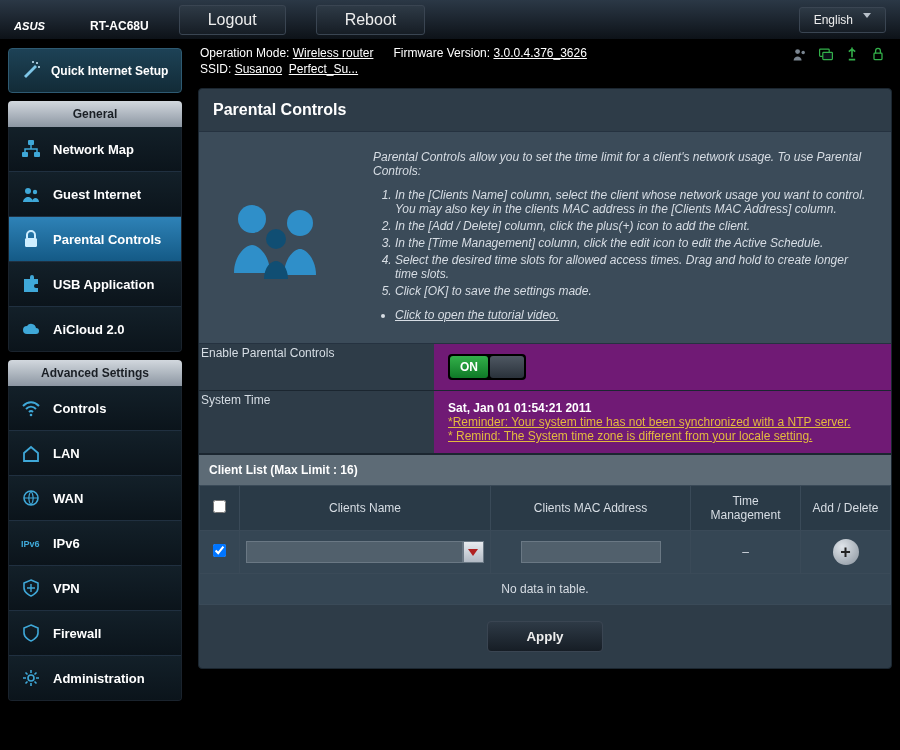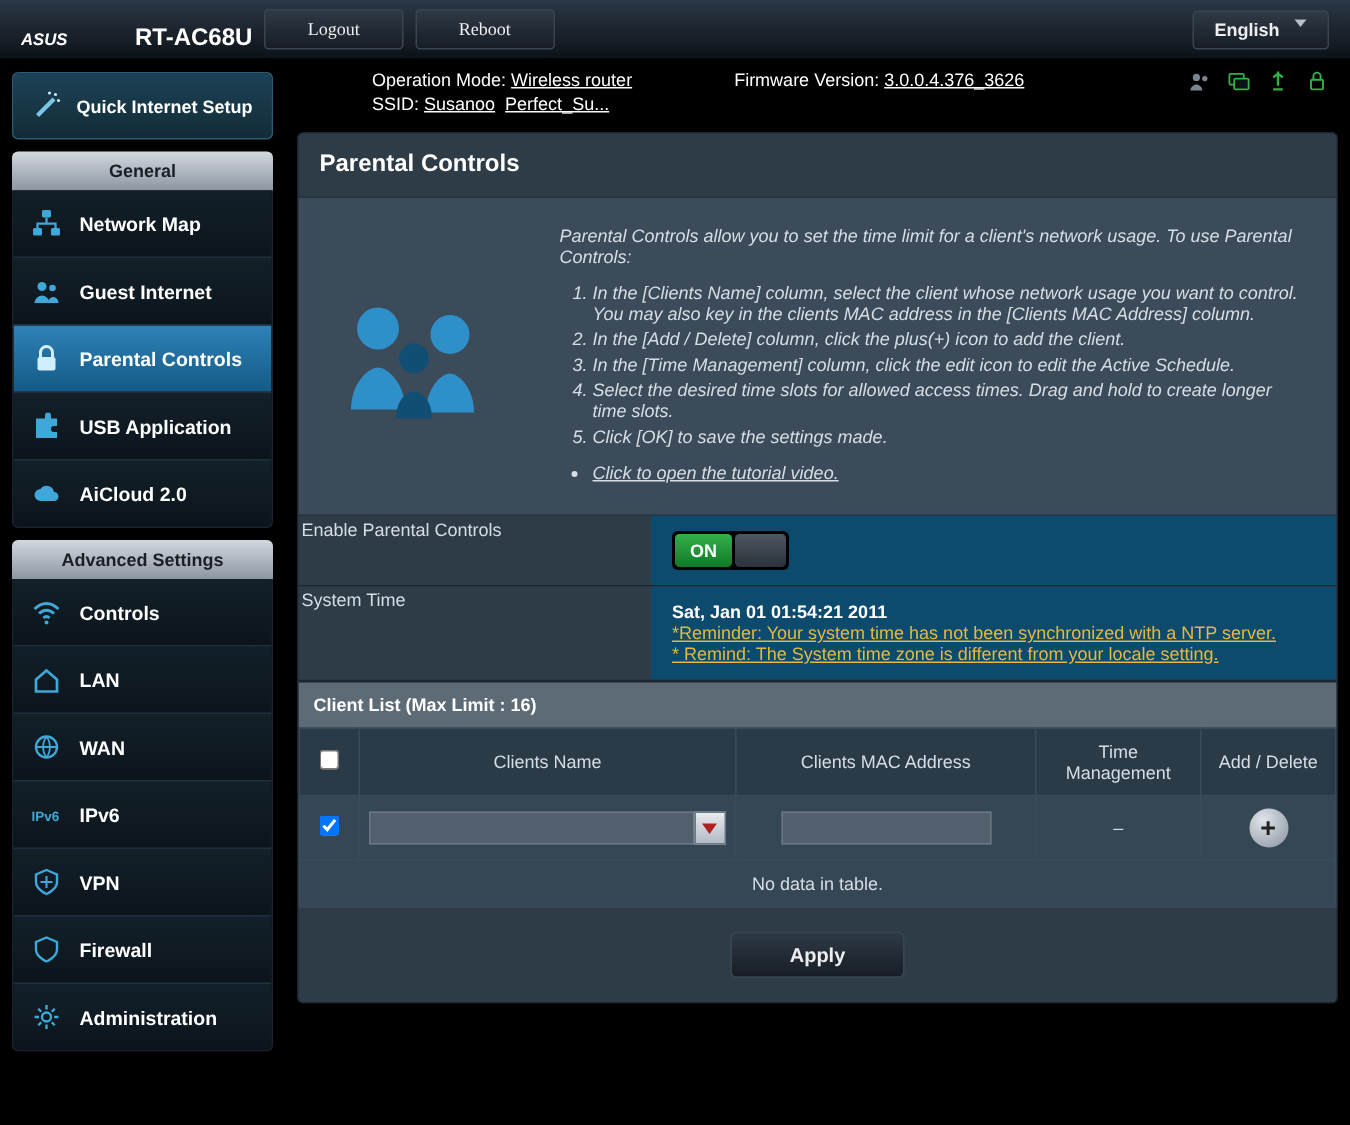--- a/index.html
+++ b/index.html
@@ -2,33 +2,33 @@
 <html><head>
 <meta charset="utf-8">
 <style>
 * { margin:0; padding:0; box-sizing:border-box; font-family:Arial,Helvetica,sans-serif; }
 body { background:#000; color:#ccc; font-size:12px; width:900px; height:750px; overflow:hidden; }
 
 
 .topbar { display:flex; align-items:center; height:40px; padding:0 14px; background:linear-gradient(#2b3846,#0d1218); border-bottom:1px solid #000; }
 .brand { color:#fff; font-size:18px; font-weight:bold; display:flex; align-items:center; gap:10px;margin-top:12px; }
 .brand svg { height:18px; }
-.model { color:#fff; font-size:16px; font-weight:bold; margin-left:4px; }
-.tbtn { margin-left:8px; background:linear-gradient(#2e3a46,#161d25); color:#eee; border:1px solid #3a4552; border-radius:3px; padding:5px 28px; font-size:12px; cursor:pointer;font-family:Liberation Serif, serif; }
-.lang { margin-left:auto; display:flex; align-items:flex-start; gap:10px; background:linear-gradient(#2e3a46,#161d25); color:#eee; border:1px solid #3a4552; border-radius:3px; padding:5px 14px; font-size:12px; cursor:pointer;font-weight:bold; }
+.model { color:#fff; font-size:12px; font-weight:bold; margin-left:4px; }
+.tbtn { margin-left:30px; background:linear-gradient(#2e3a46,#161d25); color:#eee; border:1px solid #3a4552; border-radius:3px; padding:5px 28px; font-size:16px; cursor:pointer; }
+.lang { margin-left:auto; display:flex; align-items:flex-start; gap:10px; background:linear-gradient(#2e3a46,#161d25); color:#eee; border:1px solid #3a4552; border-radius:3px; padding:5px 14px; font-size:12px; cursor:pointer; }
 .tri-down { display:inline-block; width:0; height:0; border-left:4px solid transparent; border-right:4px solid transparent; border-top:5px solid #b8c0c9; }
 
 
 .wrap { display:flex; height:710px; }
 .sidebar { width:190px; padding:8px; background:#000; display:flex; flex-direction:column; gap:8px; }
 .main { flex:1; background:#000; padding:0 8px 8px 8px; overflow:auto; }
 
 
 .infoline { padding:6px 2px 4px 2px; color:#fff; font-size:12px; display:flex; flex-wrap:wrap; column-gap:20px; row-gap:2px; position:relative; }
-.infoline .lbl { color:#fff;margin-left:48px; }
+.infoline .lbl { color:#fff; }
 .infoline a { color:#fff; text-decoration:underline; cursor:pointer; }
 .status-icons { position:absolute; right:6px; top:6px; display:flex; gap:10px; }
 .st-icon { width:16px; height:16px; }
 
 
 .qis { background:linear-gradient(#1d4256,#122b37); border:1px solid #2e5a72; border-radius:4px; padding:10px 12px; color:#fff; font-weight:bold; display:flex; align-items:center; gap:10px; cursor:pointer; line-height:1.2; }
 .section-head { background:linear-gradient(#d2d8de,#8c96a2); color:#1a1f25; font-weight:bold; text-align:center; padding:6px 0; border-radius:4px 4px 0 0; }
 .menu { background:#0b1117; border-left:1px solid #1a232d; border-right:1px solid #1a232d; border-bottom:1px solid #1a232d; border-radius:0 0 4px 4px; overflow:hidden; }
 .menu .item { display:flex; align-items:center; gap:12px; padding:12px 12px; color:#fff; font-weight:bold; background:linear-gradient(#132029,#0b141b); border-top:1px solid #203040; cursor:pointer; font-size:13px; }
 .menu .item:first-child { border-top:none; }
@@ -40,21 +40,21 @@
 .panel-title { color:#fff; font-size:16px; font-weight:bold; padding:12px 14px; border-bottom:1px solid #253240; }
 .intro { background:#3b4b59; border-bottom:1px solid #253240; padding:18px; display:flex; gap:36px; font-style:italic; color:#d7dde4; }
 .intro .art { width:120px; display:flex; align-items:center; justify-content:center; }
 .intro ol { margin:10px 0 10px 22px; }
 .intro li { margin:3px 0; }
 .link-y { color:#e3ba3f; text-decoration:underline; cursor:pointer; }
 .note { color:#e3ba3f; font-style:italic; margin-top:6px; }
 
 .kv { display:flex; border-bottom:1px solid #1b2630; }
 .kv .k { width:235px; padding:2px; color:#d6dde4; background:#2e3c48; }
-.kv .v { flex:1; padding:10px 14px; background:#0c4a6e; color:#fff; }
+.kv .v { flex:1; padding:10px 14px; background:#701a75; color:#fff; }
 
 
 .toggle { width:78px; height:26px; background:#000; border-radius:4px; display:flex; align-items:center; padding:2px; position:relative; cursor:pointer; }
 .toggle .on { background:linear-gradient(#33b04a,#0f7a27); color:#fff; font-weight:bold; font-size:12px; width:38px; height:22px; border-radius:3px; display:flex; align-items:center; justify-content:center; }
 .toggle .knob { width:34px; height:22px; background:linear-gradient(#4e5762,#2a323b); border-radius:3px; margin-left:2px; }
 
 .systime { font-weight:bold; color:#fff; }
 
 
 .clhdr { background:#5d6b76; color:#fff; font-weight:bold; padding:8px 10px; font-size:12px; border-top:1px solid #1b2630; }

